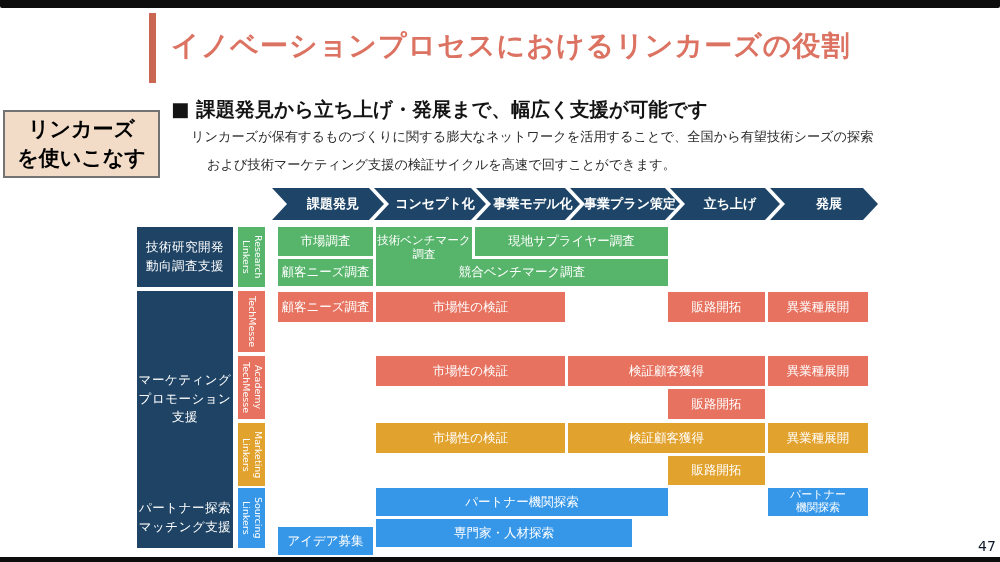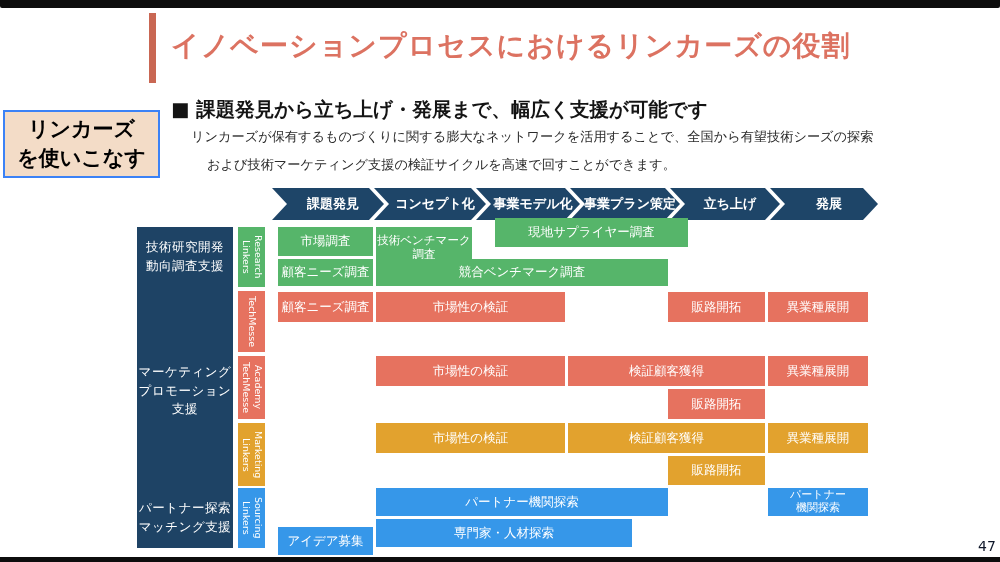--- a/index.html
+++ b/index.html
@@ -8,21 +8,21 @@
   .bar{position:absolute;left:0;width:1000px;background:#0d0d0d;}
   #bar-top{top:0;height:8px;border-radius:0 0 2px 2px;}
   #bar-bottom{top:557px;height:5px;}
 
   
   #title-accent{position:absolute;left:149px;top:13px;width:7px;height:70px;background:#c96753;}
   #slide-title{position:absolute;left:171px;top:27px;font-size:28px;font-weight:bold;color:#dc7261;letter-spacing:1px;}
 
   
   #callout{position:absolute;left:3px;top:110px;width:153px;height:64px;background:#f3dcc7;
-           border:2px solid #3b82f6;display:flex;align-items:center;justify-content:center;
+           border:2px solid #737373;display:flex;align-items:center;justify-content:center;
            font-size:21px;font-weight:bold;color:#000;text-align:center;line-height:1.4;white-space:pre-line;}
 
   
   #heading{position:absolute;left:171px;top:96px;font-size:19.5px;font-weight:bold;color:#141414;}
   .desc{position:absolute;left:191px;font-size:13.2px;color:#2b2b2b;}
   #desc1{top:128px;}
   #desc2{top:156px;margin-left:16px;}
 
   
   .chev{position:absolute;top:188px;height:32px;background:#1e4568;color:#fff;
@@ -34,42 +34,42 @@
   #chev-2{left:476px;width:104px;}
   #chev-3{left:570px;width:110px;}
   #chev-4{left:670px;width:110px;}
   #chev-5{left:770px;width:108px;}
 
   
   .lane{position:absolute;left:137px;width:96px;background:#1e4365;color:#fff;
         display:flex;align-items:center;justify-content:center;font-size:12.5px;
         text-align:center;white-space:pre-line;line-height:1.5;letter-spacing:0.5px;}
   #lane-0{top:227px;height:60px;}
-  #lane-1{top:283px;height:216px;}
+  #lane-1{top:291px;height:216px;}
   #lane-2{top:488px;height:60px;}
 
   
   .tag{position:absolute;left:238px;width:27px;color:#fff;font-size:9.5px;
        display:flex;align-items:center;justify-content:center;white-space:pre-line;
        writing-mode:vertical-lr;line-height:1.3;text-align:center;}
   #tag-0{top:227px;height:60px;background:#56b56a;}
   #tag-1{top:291px;height:61px;background:#e6725f;}
   #tag-2{top:356px;height:63px;background:#e6725f;}
   #tag-3{top:423px;height:63px;background:#e2a22e;}
   #tag-4{top:488px;height:60px;background:#3697e9;}
 
   
   .tbox{position:absolute;display:flex;align-items:center;justify-content:center;color:#fff;
         font-size:12.5px;text-align:center;white-space:pre-line;line-height:1.15;}
   .green{background:#56b56a;} .red{background:#e6725f;}
   .orange{background:#e2a22e;} .blue{background:#3697e9;}
 
   #g0{left:278px;top:227px;width:95px;height:29px;}
   #g1{left:376px;top:227px;width:96px;height:41px;font-size:11.5px;}
-  #g2{left:475px;top:218px;width:193px;height:29px;margin-left:20px;}
+  #g2{left:475px;top:227px;width:193px;height:29px;}
   #g3{left:278px;top:259px;width:95px;height:27px;}
   #g4{left:376px;top:259px;width:292px;height:27px;}
 
   #r0{left:278px;top:292px;width:95px;height:30px;}
   #r1{left:376px;top:292px;width:189px;height:30px;}
   #r2{left:668px;top:292px;width:97px;height:30px;}
   #r3{left:768px;top:292px;width:100px;height:30px;}
 
   #a0{left:376px;top:356px;width:189px;height:30px;}
   #a1{left:568px;top:356px;width:197px;height:30px;}

